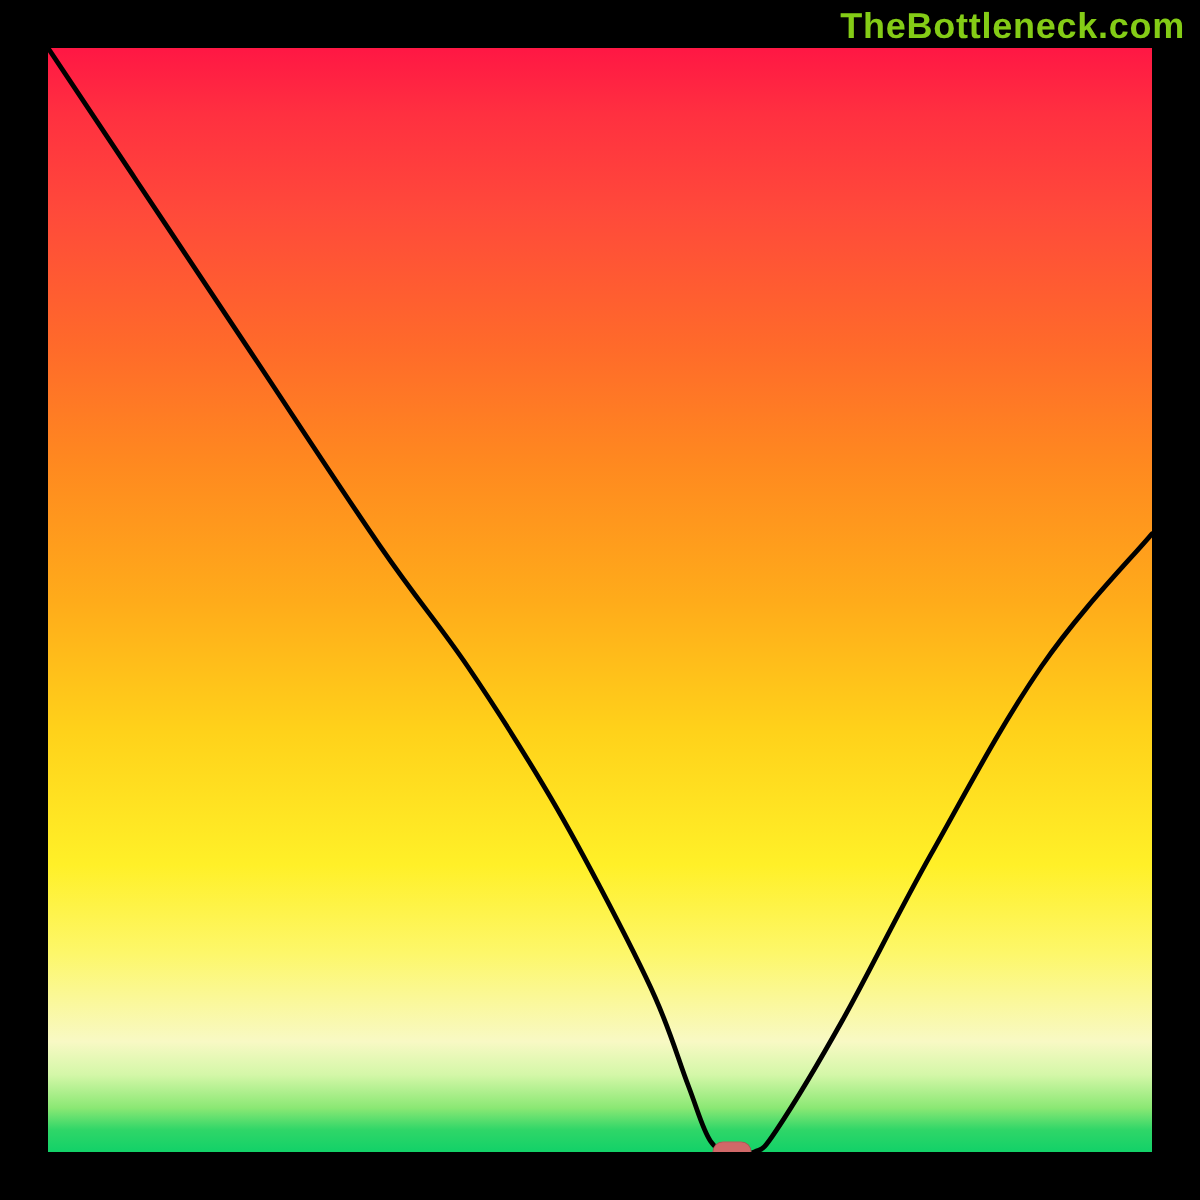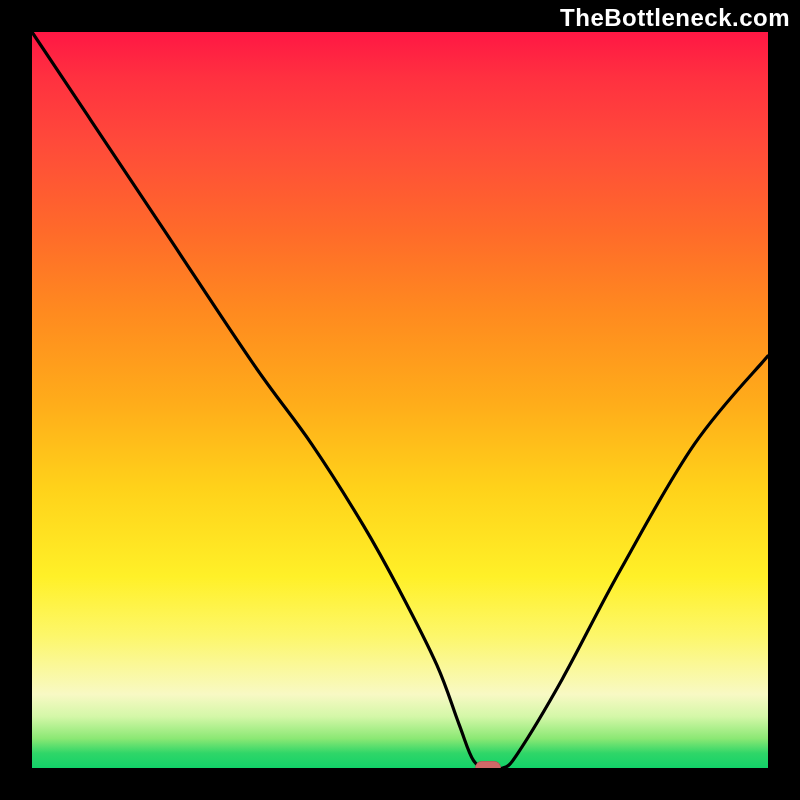--- a/index.html
+++ b/index.html
@@ -14,21 +14,21 @@
   .frame {
     position: relative;
     width: 800px;
     height: 800px;
     background: #000;
   }
   .watermark {
     position: absolute;
     top: 4px;
     right: 10px;
-    color: #ffffff;
+    color: #84cc16;
     font-size: 24px;
     font-weight: 600;
     letter-spacing: 0.5px;
     z-index: 10;
     user-select: none;
   }
   .plot-area {
     position: absolute;
     left: 32px;
     top: 32px;

